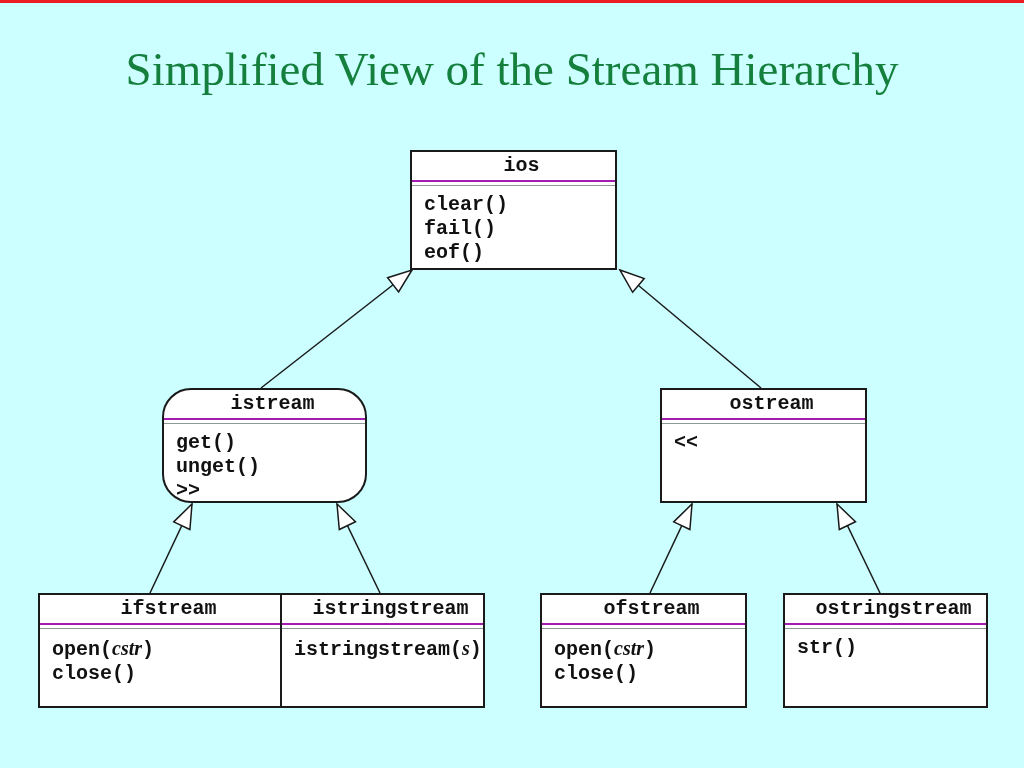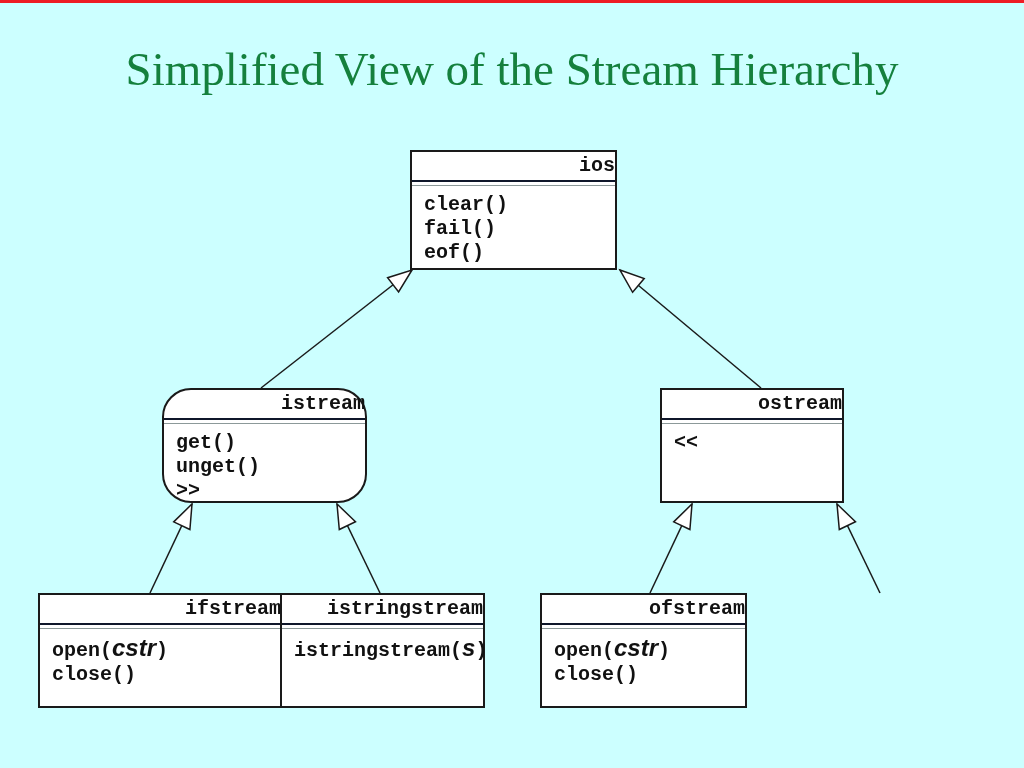--- a/index.html
+++ b/index.html
@@ -42,48 +42,48 @@
   }
   .uml-box {
     position: absolute;
     background: #ffffff;
     border: 2px solid #1a1a1a;
     box-sizing: border-box;
   }
   .uml-box-title {
     height: 28px;
     line-height: 28px;
-    text-align: right;
+    text-align: center;
     font-family: "Liberation Mono", "DejaVu Sans Mono", monospace;
     font-weight: bold;
     font-size: 20px;
     color: #111111;
-    border-bottom: 2px solid #0f172a;
+    border-bottom: 2px solid #a21caf;
     white-space: nowrap;
     overflow: hidden;
     padding-left: 16px;
   }
   .uml-box-methods {
     border-top: 1px solid #8c9999;
     margin-top: 3px;
     padding: 7px 0 0 12px;
     font-family: "Liberation Mono", "DejaVu Sans Mono", monospace;
     font-weight: bold;
     font-size: 20px;
     color: #111111;
   }
   .method-line {
     line-height: 24px;
     white-space: nowrap;
   }
   .param {
-    font-family: Liberation Sans, sans-serif;
+    font-family: Liberation Serif, serif;
     font-style: italic;
     font-weight: bold;
-    font-size: 24px;
+    font-size: 20px;
   }
 </style>
 </head>
 <body>
 
 <div class="slide" style="background: rgb(204, 255, 255);">
 
   <div class="top-border" style="background: rgb(237, 28, 36);"></div>
 
   <div class="slide-title" style="color: #15803d;">Simplified View of the Stream Hierarchy</div>
@@ -126,21 +126,21 @@
 
   <div class="uml-box" style="left:162px; top:388px; width:205px; height:115px;border-radius:29px;">
     <div class="uml-box-title">istream</div>
     <div class="uml-box-methods">
         <div class="method-line"><span>get()</span></div>
         <div class="method-line"><span>unget()</span></div>
         <div class="method-line"><span>&gt;&gt;</span></div>
       </div>
   </div>
 
-  <div class="uml-box" style="left:660px; top:388px; width:184px; height:115px;">
+  <div class="uml-box" style="left:660px; top:388px; width:207px; height:115px;">
     <div class="uml-box-title">ostream</div>
     <div class="uml-box-methods">
         <div class="method-line"><span>&lt;&lt;</span></div>
       </div>
   </div>
 
   <div class="uml-box" style="left:38px; top:593px; width:245px; height:115px;">
     <div class="uml-box-title">ifstream</div>
     <div class="uml-box-methods">
         <div class="method-line"><span>open(</span><span class="param">cstr</span><span>)</span></div>
@@ -156,14 +156,20 @@
   </div>
 
   <div class="uml-box" style="left:540px; top:593px; width:207px; height:115px;">
     <div class="uml-box-title">ofstream</div>
     <div class="uml-box-methods">
         <div class="method-line"><span>open(</span><span class="param">cstr</span><span>)</span></div>
         <div class="method-line"><span>close()</span></div>
       </div>
   </div>
 
+  <div class="uml-box" style="left:783px; top:593px; width:205px; height:115px;">
+    <div class="uml-box-title">ostringstream</div>
+    <div class="uml-box-methods">
+        <div class="method-line"><span>str()</span></div>
+      </div>
+  </div>
 
 </div>
 
 </body></html>

